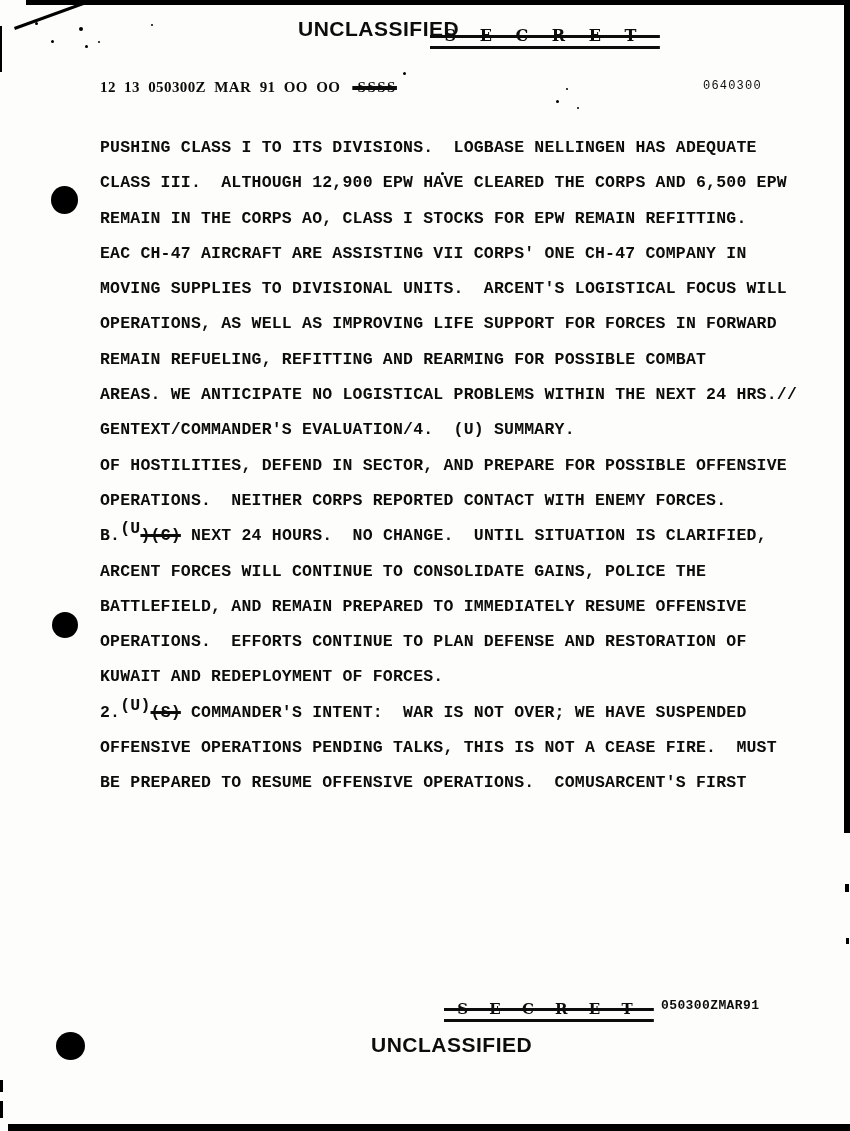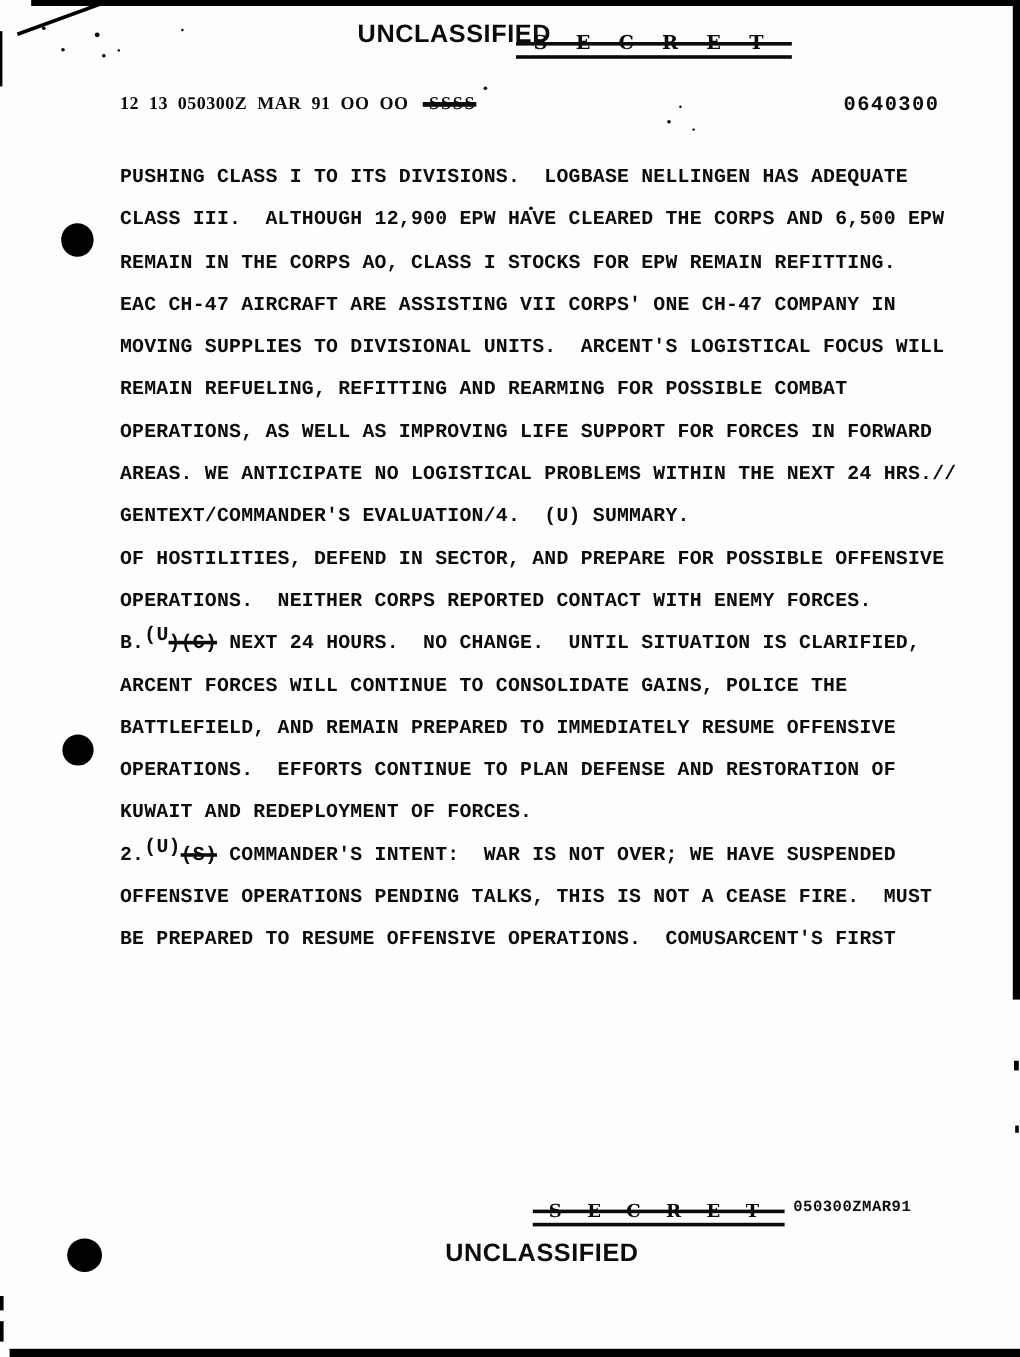--- a/index.html
+++ b/index.html
@@ -41,21 +41,21 @@
   }
   .struck-code {
     text-decoration: line-through;
     text-decoration-thickness: 4px;
     letter-spacing: 1.5px;
     margin-left: 12px;
     white-space: pre;
   }
   .serial {
     left: 703px; top: 79px;
-    font-weight: bold; font-size: 17px; letter-spacing: 1.2px;
+    font-weight: normal; font-size: 12px; letter-spacing: 1.2px;
   }
 
   
   .body-text {
     left: 100px; top: 130px; width: 740px;
     font-weight: bold; font-size: 16.5px; letter-spacing: 0.2px;
   }
   .body-text .line {
     height: 35.3px; line-height: 35.3px; white-space: pre;
   }
@@ -122,22 +122,22 @@
   <div class="abs dtg-line"><span>12  13  050300Z  MAR  91  OO  OO</span><span class="struck-code"> SSSS</span></div>
 
   <div class="abs serial">0640300</div>
 
   <div class="abs body-text">
       <div class="line"><span>PUSHING CLASS I TO ITS DIVISIONS.  LOGBASE NELLINGEN HAS ADEQUATE</span></div>
       <div class="line"><span>CLASS III.  ALTHOUGH 12,900 EPW HAVE CLEARED THE CORPS AND 6,500 EPW</span></div>
       <div class="line"><span>REMAIN IN THE CORPS AO, CLASS I STOCKS FOR EPW REMAIN REFITTING.</span></div>
       <div class="line"><span>EAC CH-47 AIRCRAFT ARE ASSISTING VII CORPS' ONE CH-47 COMPANY IN</span></div>
       <div class="line"><span>MOVING SUPPLIES TO DIVISIONAL UNITS.  ARCENT'S LOGISTICAL FOCUS WILL</span></div>
+      <div class="line"><span>OPERATIONS, AS WELL AS IMPROVING LIFE SUPPORT FOR FORCES IN FORWARD</span></div>
       <div class="line"><span>REMAIN REFUELING, REFITTING AND REARMING FOR POSSIBLE COMBAT</span></div>
-      <div class="line"><span>OPERATIONS, AS WELL AS IMPROVING LIFE SUPPORT FOR FORCES IN FORWARD</span></div>
       <div class="line"><span>AREAS. WE ANTICIPATE NO LOGISTICAL PROBLEMS WITHIN THE NEXT 24 HRS.//</span></div>
       <div class="line"><span>GENTEXT/COMMANDER'S EVALUATION/4.  (U) SUMMARY.</span></div>
       <div class="line"><span>OF HOSTILITIES, DEFEND IN SECTOR, AND PREPARE FOR POSSIBLE OFFENSIVE</span></div>
       <div class="line"><span>OPERATIONS.  NEITHER CORPS REPORTED CONTACT WITH ENEMY FORCES.</span></div>
       <div class="line"><span>B.</span><span class="sup">(U</span><span class="strike">)(C)</span><span> NEXT 24 HOURS.  NO CHANGE.  UNTIL SITUATION IS CLARIFIED,</span></div>
       <div class="line"><span>ARCENT FORCES WILL CONTINUE TO CONSOLIDATE GAINS, POLICE THE</span></div>
       <div class="line"><span>BATTLEFIELD, AND REMAIN PREPARED TO IMMEDIATELY RESUME OFFENSIVE</span></div>
       <div class="line"><span>OPERATIONS.  EFFORTS CONTINUE TO PLAN DEFENSE AND RESTORATION OF</span></div>
       <div class="line"><span>KUWAIT AND REDEPLOYMENT OF FORCES.</span></div>
       <div class="line"><span>2.</span><span class="sup">(U)</span><span class="strike">(S)</span><span> COMMANDER'S INTENT:  WAR IS NOT OVER; WE HAVE SUSPENDED</span></div>

